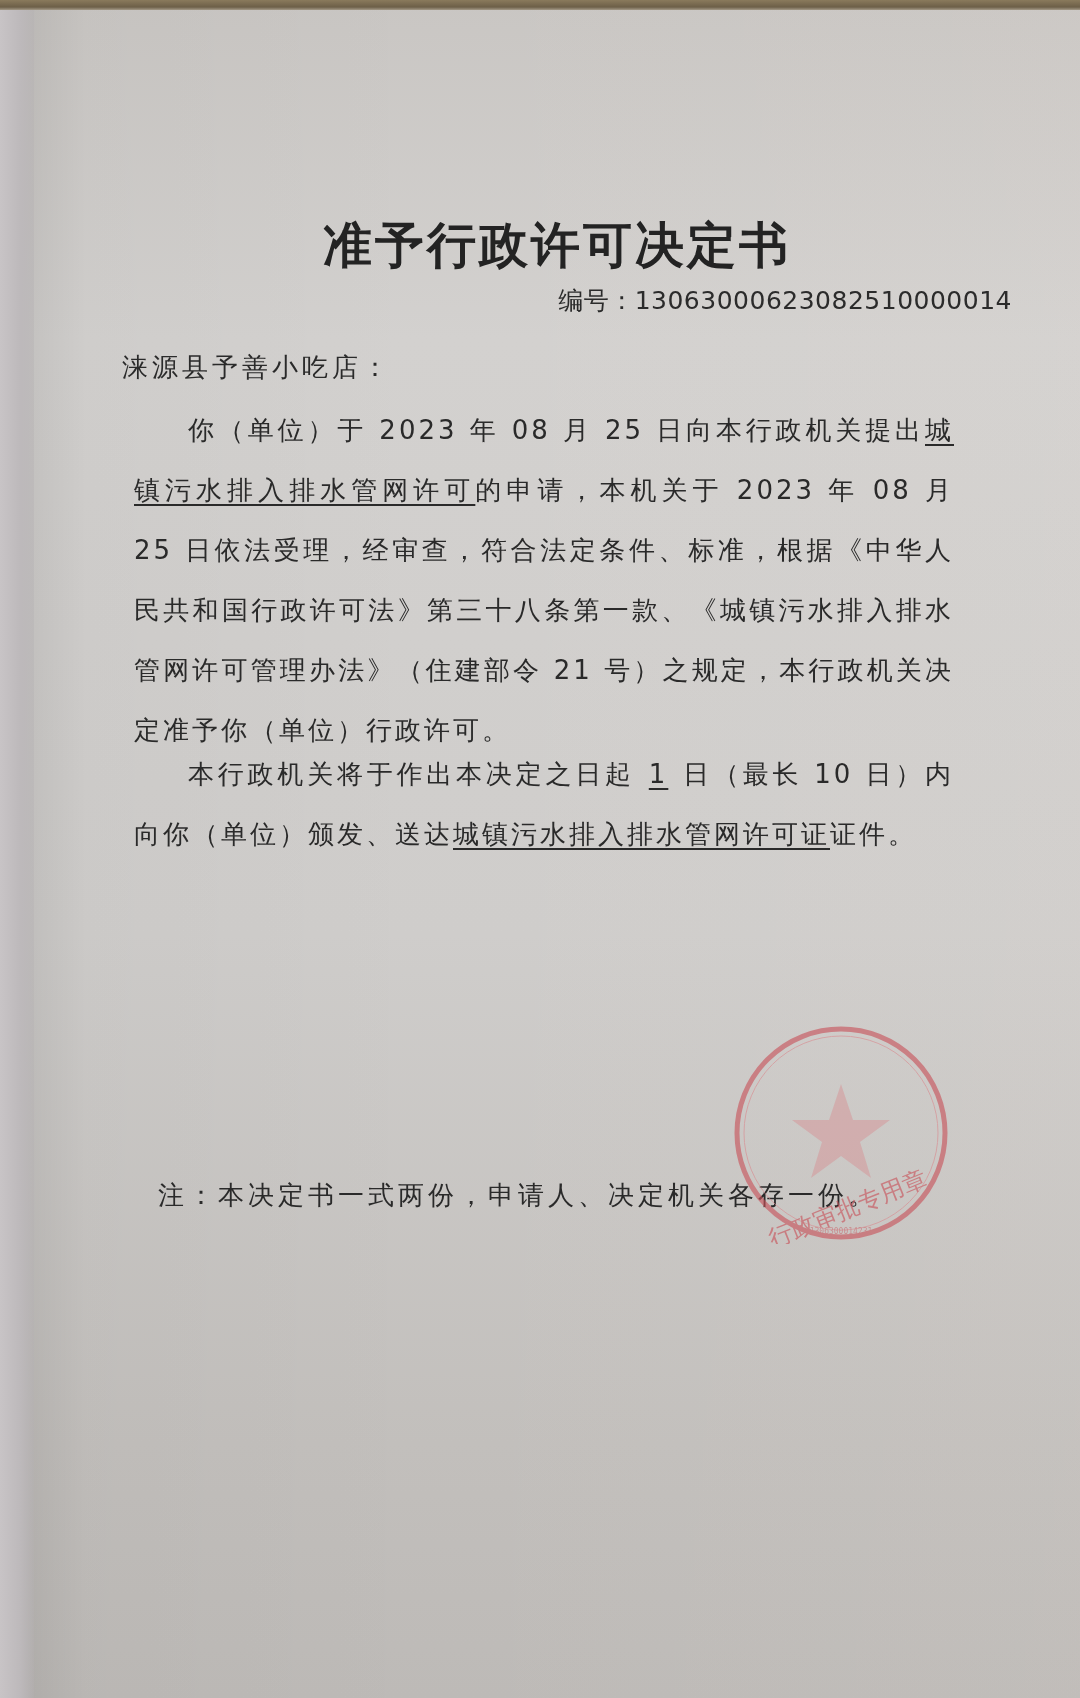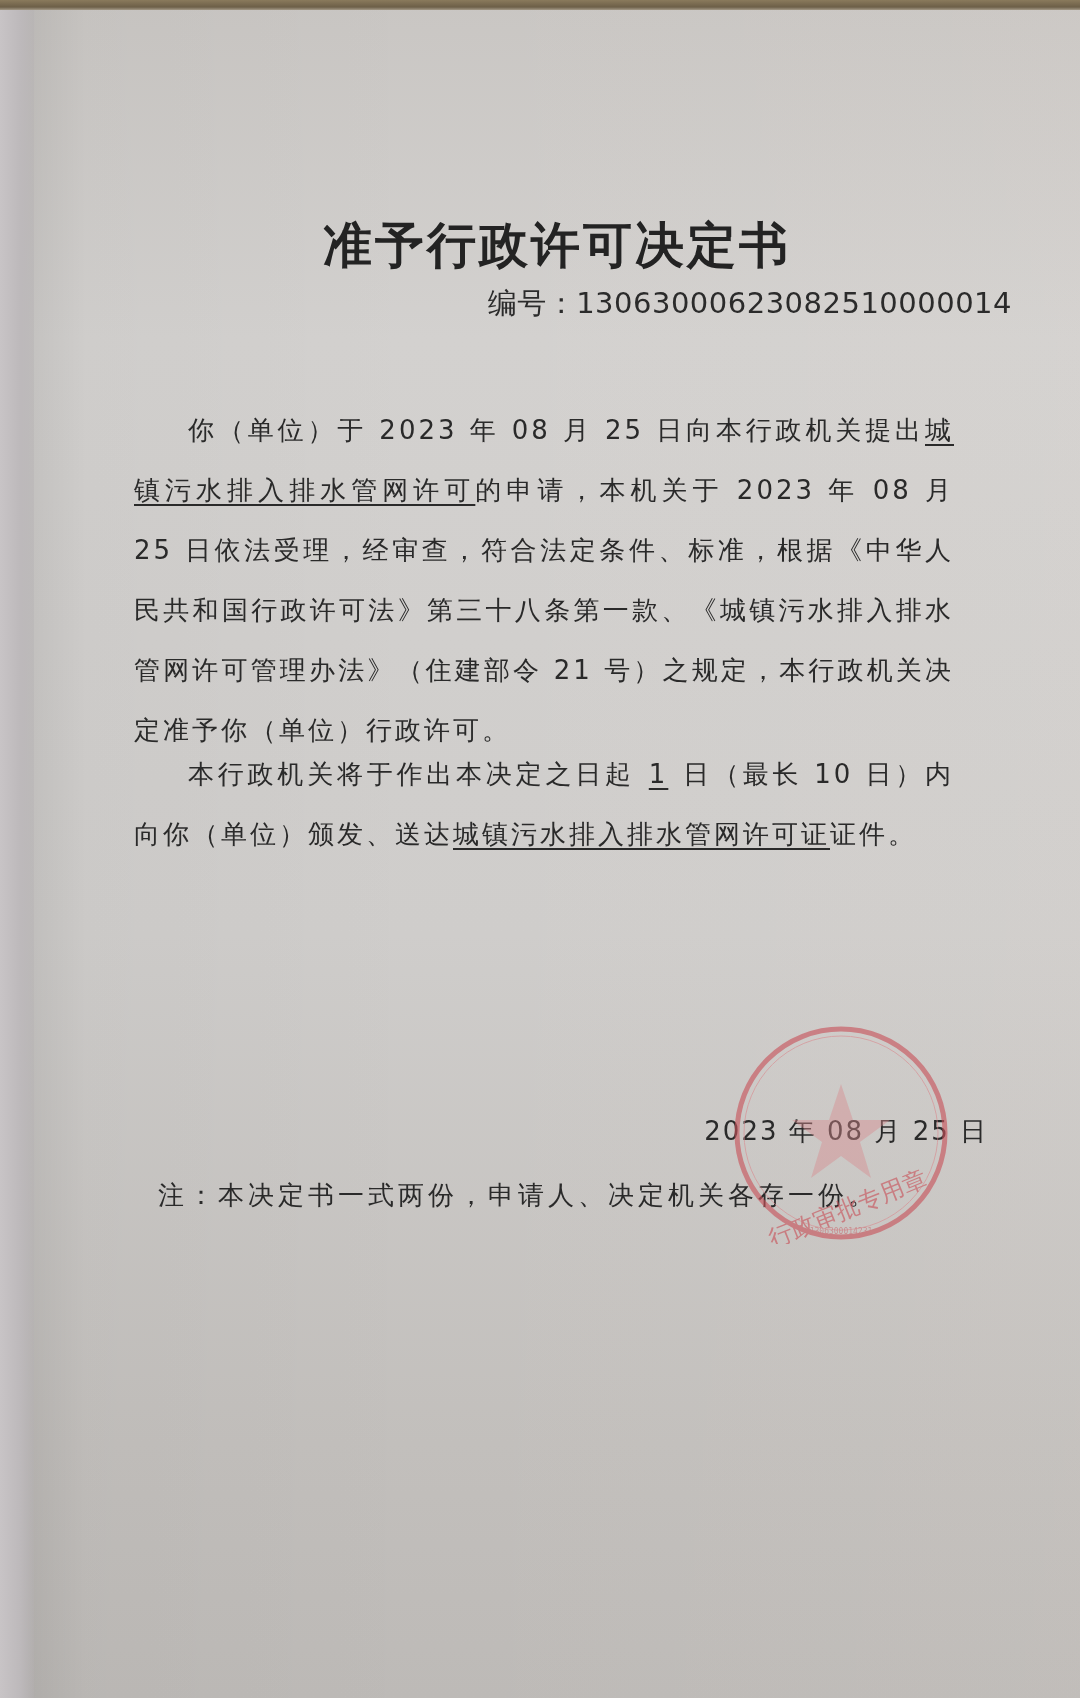--- a/index.html
+++ b/index.html
@@ -45,21 +45,21 @@
       font-family: "DejaVu Serif", "Liberation Serif", serif;
       font-weight: bold;
       font-size: 49px;
       letter-spacing: 3px;
       color: #232323;
     }
     .doc-number {
       position: absolute;
       right: 68px;
       top: 274px;
-      font-size: 29px;
+      font-size: 25px;
       color: #2b2b2b;
       letter-spacing: 0.5px;
     }
     .addressee {
       position: absolute;
       left: 88px;
       top: 340px;
       font-size: 26px;
       letter-spacing: 4px;
     }
@@ -115,30 +115,30 @@
   <div class="top-strip"></div>
   <div class="left-edge"></div>
 
   <div class="page">
     <div class="title">准予行政许可决定书</div>
 
     <div class="doc-number">
       <span>编号：</span><span>13063000623082510000014</span>
     </div>
 
+    <div class="addressee">涞源县予善小吃店：</div>
 
     <div class="para para1">
       <span>你（单位）于 2023 年 08 月 25 日向本行政机关提出</span><span class="u">城镇污水排入排水管网许可</span><span>的申请，本机关于 2023 年 08 月 25 日依法受理，经审查，符合法定条件、标准，根据《中华人民共和国行政许可法》第三十八条第一款、《城镇污水排入排水管网许可管理办法》（住建部令 21 号）之规定，本行政机关决定准予你（单位）行政许可。</span>
     </div>
 
     <div class="para para2">
       <span>本行政机关将于作出本决定之日起</span><span class="u-blank">1</span><span>日（最长 10 日）内向你（单位）颁发、送达</span><span class="u">城镇污水排入排水管网许可证</span><span>证件。</span>
     </div>
 
-    <div class="sign-date">2023 年 08 月 25 日</div>
     <div class="note">注：本决定书一式两份，申请人、决定机关各存一份。</div>
 
     <svg class="stamp" viewBox="0 0 222 222">
       <circle cx="111" cy="111" r="104" fill="none" stroke="#c8525a" stroke-width="5"></circle>
       <circle cx="111" cy="111" r="97" fill="none" stroke="#d98a8f" stroke-width="1"></circle>
       <polygon points="111,62 123,98 160,98 130,120 141,156 111,134 81,156 92,120 62,98 99,98" fill="#d78a8f" opacity="0.7"></polygon>
       <text x="111" y="196" text-anchor="middle" font-size="24" fill="#c8525a" font-family="DejaVu Sans, sans-serif" transform="rotate(-22 111 170)">行政审批专用章</text>
       <text x="111" y="212" text-anchor="middle" font-size="8" fill="#c8525a" opacity="0.8" font-family="DejaVu Sans Mono, monospace">1306300014231</text>
     </svg>
   </div>

